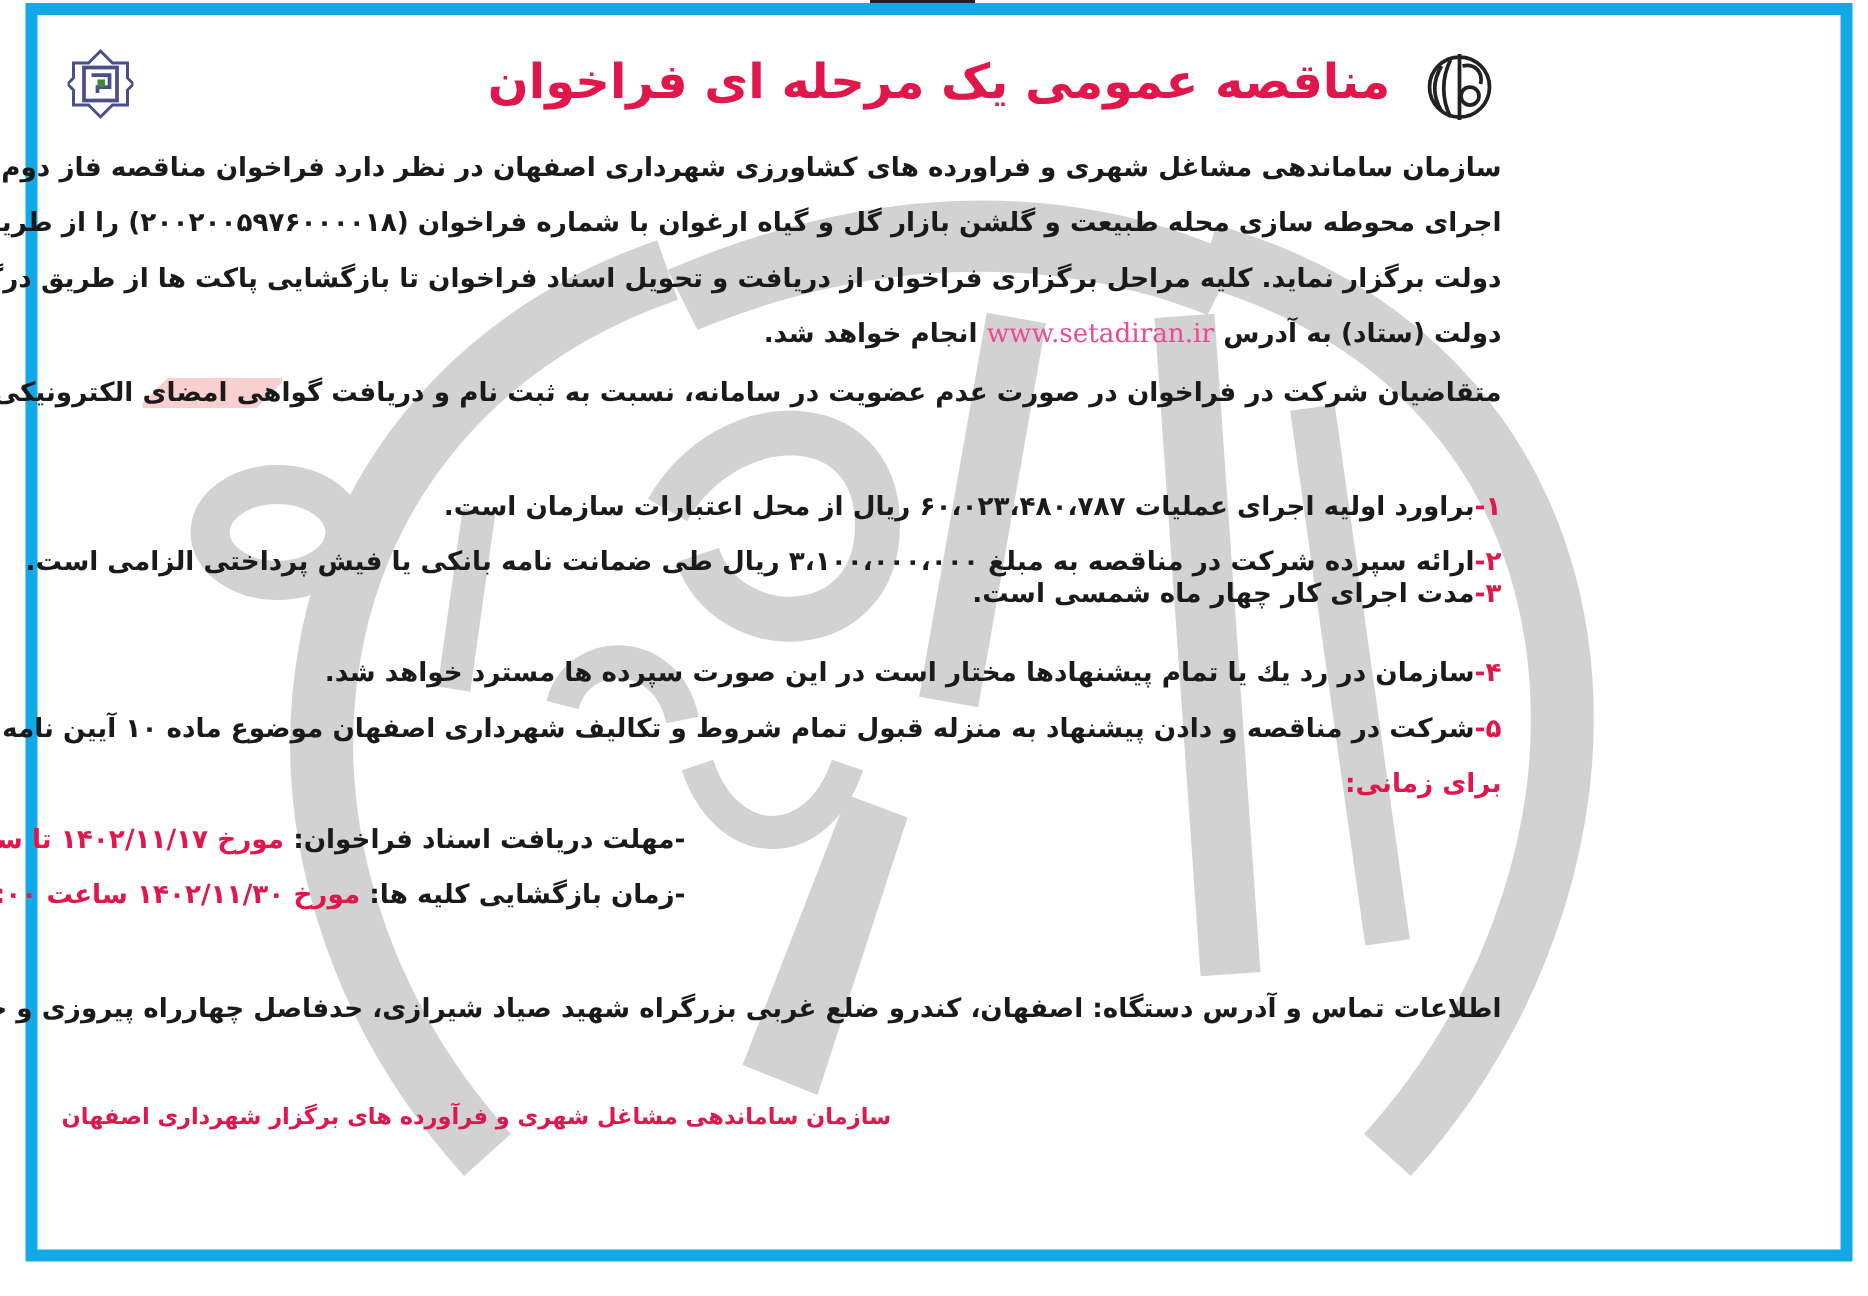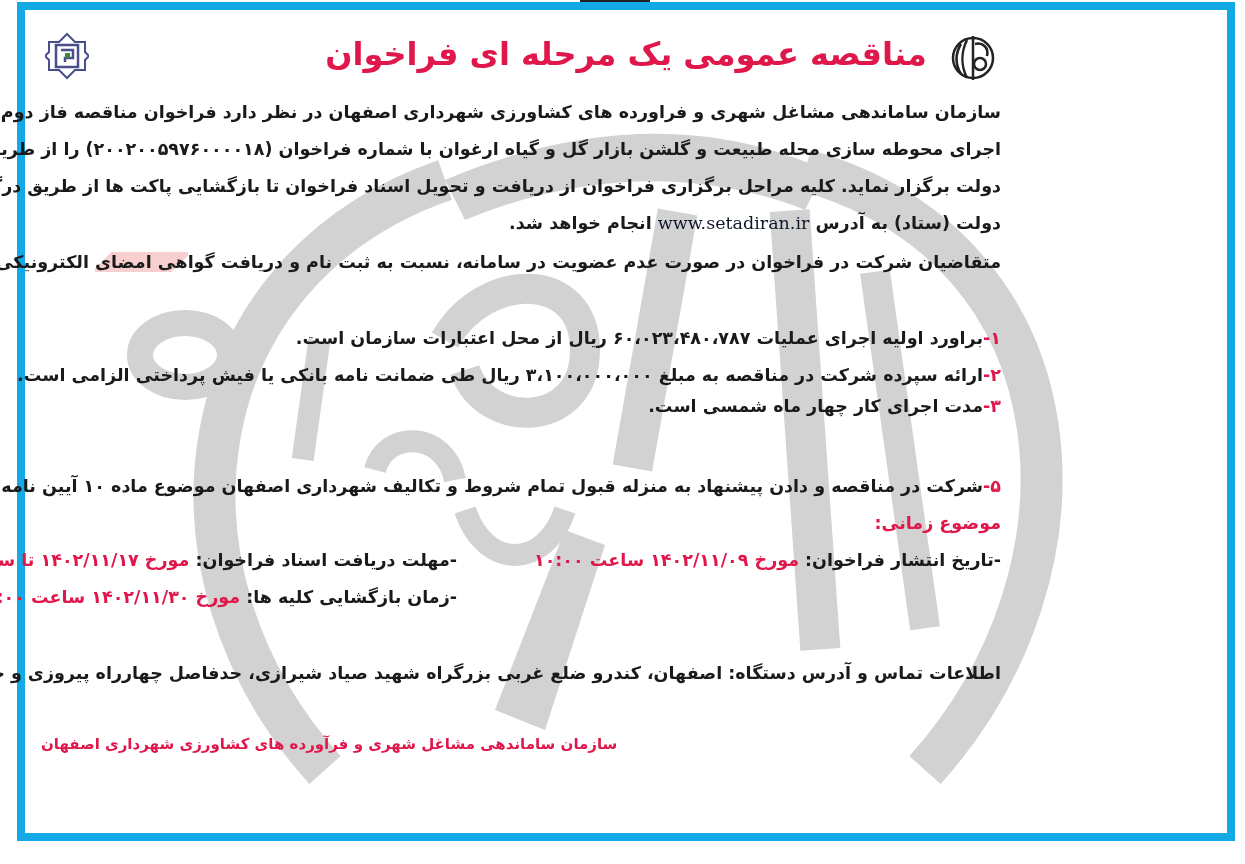--- a/index.html
+++ b/index.html
@@ -6,21 +6,21 @@
   body { width:1245px; height:864px; position:relative; overflow:hidden; font-family:"DejaVu Sans", sans-serif; }
   .frame { position:absolute; left:17px; top:2px; width:1202px; height:823px; border:8px solid #12a9e6; background:#ffffff; }
   .top-tab { position:absolute; left:580px; top:0px; width:70px; height:9px; background:#222222; }
   .watermark { position:absolute; left:0; top:0; width:1202px; height:823px; pointer-events:none; }
   .content { position:absolute; left:0; top:0; width:992px; height:823px; direction:rtl; }
   .title { position:absolute; top:22px; left:0; width:1202px; text-align:center; color:#e0174a; font-weight:bold; font-size:32px; line-height:44px; font-family:"DejaVu Sans", sans-serif; }
   .logo-right { position:absolute; right:20px; top:20px; width:48px; height:54px; }
   .logo-left { position:absolute; left:20px; top:22px; width:44px; height:48px; }
   .line { position:absolute; right:16px; white-space:nowrap; color:#1a1a1a; font-weight:bold; font-size:17.5px; line-height:36px; }
   .red { color:#e0174a; }
-  .link { color:#0f172a; font-family:"DejaVu Serif", serif; font-weight:normal; }
+  .link { color:#ec4899; font-family:"DejaVu Serif", serif; font-weight:normal; }
   .hl { background:linear-gradient(135deg, transparent 15%, rgba(240,150,150,0.45) 15%, rgba(240,150,150,0.45) 85%, transparent 85%); }
   .sched { position:absolute; white-space:nowrap; font-weight:bold; font-size:17.5px; line-height:36px; color:#1a1a1a;text-align:center; }
   .footer { position:absolute; left:16px; top:770px; color:#e0174a; font-weight:bold; font-size:15px; line-height:24px; white-space:nowrap; }
 </style>
 </head>
 <body>
 
 <div class="top-tab"></div>
 
 <div class="frame">
@@ -72,26 +72,26 @@
       <span class="link">www.setadiran.ir</span>
       <span>انجام خواهد شد.</span>
     </div>
 
     <div class="line" style="top:234px">
       <span>متقاضیان شرکت در فراخوان در صورت عدم عضویت در سامانه، نسبت به ثبت نام و دریافت گوا</span><span class="hl">هی امضای</span> <span>الکترونیکی (به صورت برخط) برای کلیه</span>
     </div>
 
     <div class="line" style="top:310px"><span class="red">۱-</span><span>براورد اولیه اجرای عملیات ۶۰،۰۲۳،۴۸۰،۷۸۷ ریال از محل اعتبارات سازمان است.</span></div>
     <div class="line" style="top:347px"><span class="red">۲-</span><span>ارائه سپرده شرکت در مناقصه به مبلغ ۳،۱۰۰،۰۰۰،۰۰۰ ریال طی ضمانت نامه بانکی یا فیش پرداختی الزامی است.</span></div>
-    <div class="line" style="top:378px"><span class="red">۳-</span><span>مدت اجرای کار چهار ماه شمسی است.</span></div>
+    <div class="line" style="top:368px"><span class="red">۳-</span><span>مدت اجرای کار چهار ماه شمسی است.</span></div>
+    <div class="line" style="top:421px"><span class="red">۴-</span><span>سازمان در رد یك یا تمام پیشنهادها مختار است در این صورت سپرده ها مسترد خواهد شد.</span></div>
     <div class="line" style="top:458px"><span class="red">۵-</span><span>شرکت در مناقصه و دادن پیشنهاد به منزله قبول تمام شروط و تکالیف شهرداری اصفهان موضوع ماده ۱۰ آیین نامه معاملات شهرداری می باشد.</span></div>
 
-    <div class="line red" style="top:495px">موضوع زمانی:</div>
+    <div class="line red" style="top:495px">برای زمانی:</div>
 
-    <div class="sched" style="top:532px; right:16px"><span>-تاریخ انتشار فراخوان:</span> <span class="red">مورخ ۱۴۰۲/۱۱/۰۹ ساعت ۱۰:۰۰</span></div>
     <div class="sched" style="top:532px; right:560px"><span>-مهلت دریافت اسناد فراخوان:</span> <span class="red">مورخ ۱۴۰۲/۱۱/۱۷ تا ساعت ۱۰:۰۰</span></div>
     <div class="sched" style="top:569px; right:560px"><span>-زمان بازگشایی کلیه ها:</span> <span class="red">مورخ ۱۴۰۲/۱۱/۳۰ ساعت ۰۹:۰۰</span></div>
 
     <div class="line" style="top:645px">اطلاعات تماس و آدرس دستگاه: اصفهان، کندرو ضلع غربی بزرگراه شهید صیاد شیرازی، حدفاصل چهارراه پیروزی و خیابان رکن الدوله، نبش کوچه</div>
 
-    <div class="footer" style="top:722px">سازمان ساماندهی مشاغل شهری و فرآورده های کشاورزی شهرداری اصفهان</div>
+    <div class="footer" style="top:722px">سازمان ساماندهی مشاغل شهری و فرآورده های برگزار شهرداری اصفهان</div>
   </div>
 </div>
 
 </body></html>

